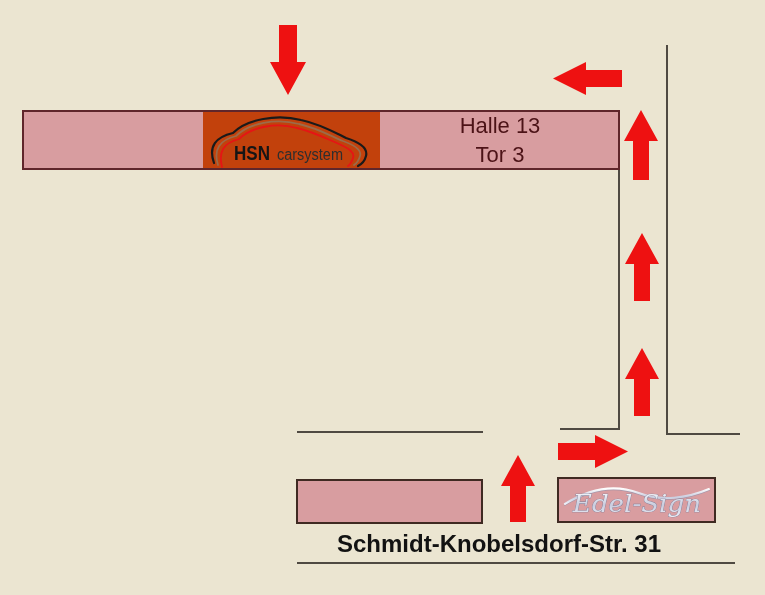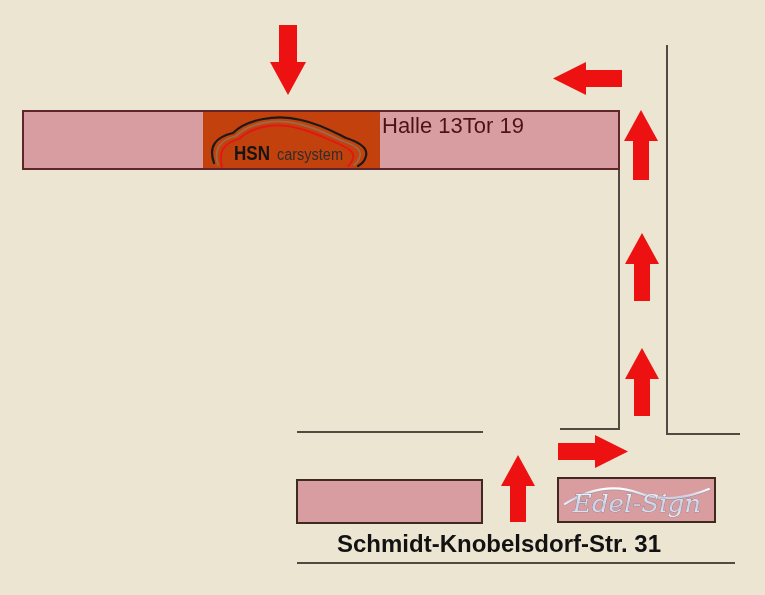--- a/index.html
+++ b/index.html
@@ -25,21 +25,21 @@
   #hsn-building{
     position:absolute;left:22px;top:110px;width:598px;height:60px;
     background:#d89da0;border:2px solid #5f262b;box-sizing:border-box;
   }
   #hsn-logo-box{
     position:absolute;left:203px;top:112px;width:177px;height:56px;
     background:#c2410c;
   }
   #halle-label{
     position:absolute;left:382px;top:112px;width:236px;height:56px;
-    display:flex;flex-direction:row;justify-content:flex-start;
+    display:flex;flex-direction:column;justify-content:space-between;
     text-align:center;font-size:22px;line-height:27px;color:#4c1317;
   }
   
   .arrow{position:absolute;}
   .arrow polygon{fill:#ee1111;}
   #arrow-entrance-down{left:270px;top:25px;}
   #arrow-turn-west{left:553px;top:62px;}
   #arrow-north-3{left:624px;top:110px;}
   #arrow-north-2{left:625px;top:233px;}
   #arrow-north-1{left:625px;top:348px;}
@@ -84,21 +84,21 @@
       <path d="M11,51 C5,34 13,25 30,21 C44,7 74,2 98,8 C117,12 131,20 143,26 C156,30 165,36 163,44 C162,48 159,52 155,54" fill="none" stroke="#1a1a1a" stroke-width="2.2" stroke-linecap="round"></path>
       <path d="M15,53 C10,37 17,28 33,24 C46,11 73,6 96,12 C114,16 128,24 140,29 C151,33 159,38 157,44 C156,48 154,51 151,53" fill="none" stroke="#9b6b49" stroke-width="1.8" stroke-linecap="round"></path>
       <path d="M19,55 C15,39 21,31 36,27 C48,15 73,10 94,16 C111,20 124,27 136,32 C145,36 152,40 150,46 C149,49 148,52 145,54" fill="none" stroke="#e51515" stroke-width="1.8" stroke-linecap="round"></path>
       <text x="31" y="48" font-family="Liberation Sans, sans-serif" font-weight="bold" font-size="21" textLength="36" lengthAdjust="spacingAndGlyphs" fill="#151515">HSN</text>
       <text x="74" y="48" font-family="Liberation Sans, sans-serif" font-size="16" textLength="66" lengthAdjust="spacingAndGlyphs" fill="#2e2e2e">carsystem</text>
     </svg>
   </div>
 
   <div id="halle-label">
     <span>Halle 13</span>
-    <span>Tor 19</span>
+    <span>Tor 3</span>
   </div>
 
   <svg class="arrow" id="arrow-entrance-down" width="36" height="70" viewBox="0 0 36 70">
     <polygon points="9,0 27,0 27,37 36,37 18,70 0,37 9,37"></polygon>
   </svg>
   <svg class="arrow" id="arrow-turn-west" width="69" height="33" viewBox="0 0 69 33">
     <polygon points="0,16.5 33,33 33,25 69,25 69,8 33,8 33,0"></polygon>
   </svg>
   <svg class="arrow" id="arrow-north-3" width="34" height="70" viewBox="0 0 34 70">
     <polygon points="17,0 34,31 25,31 25,70 9,70 9,31 0,31"></polygon>

